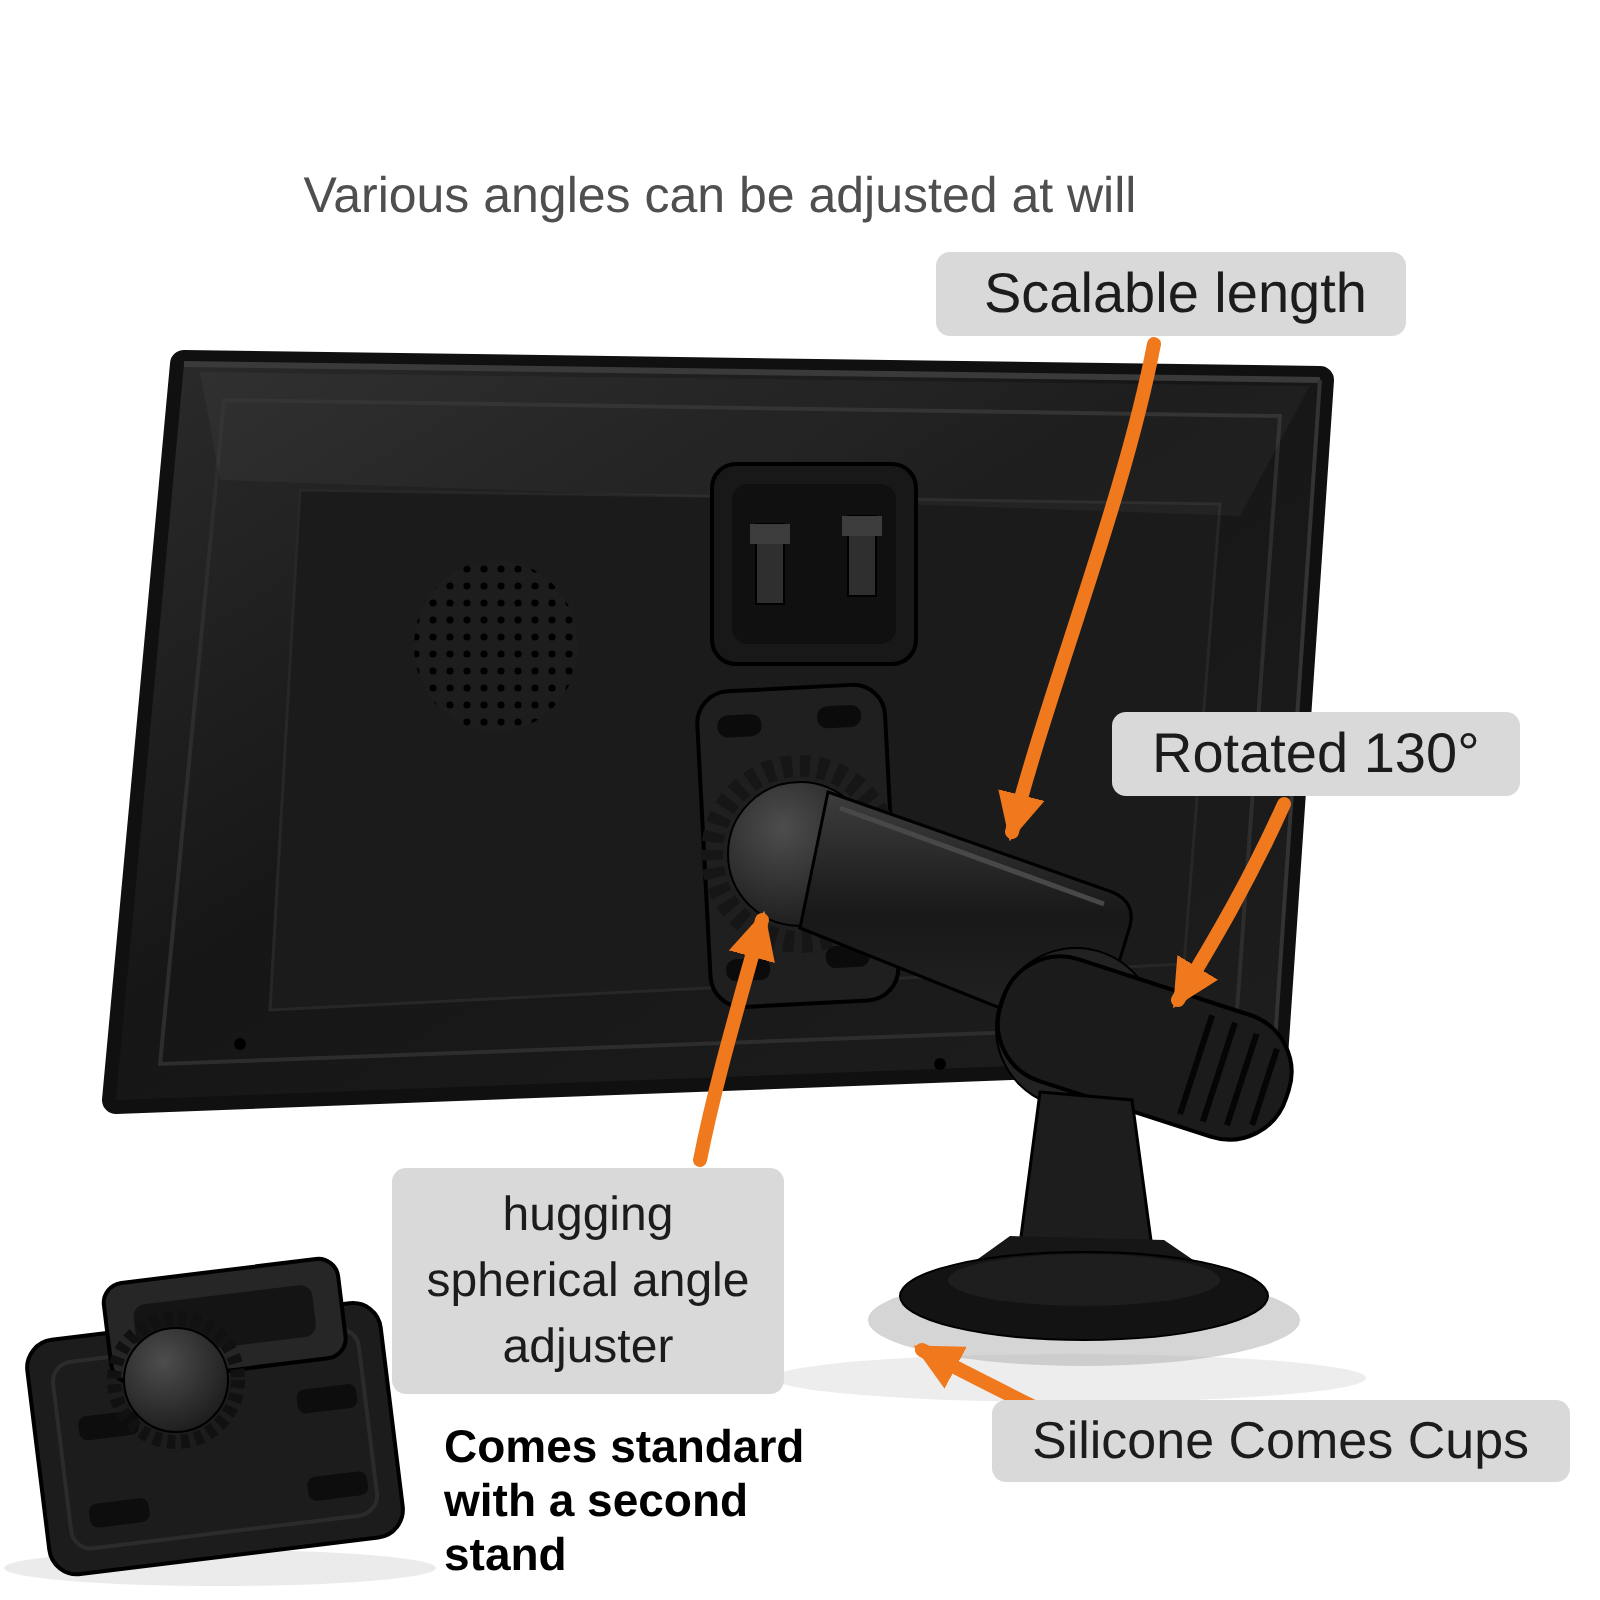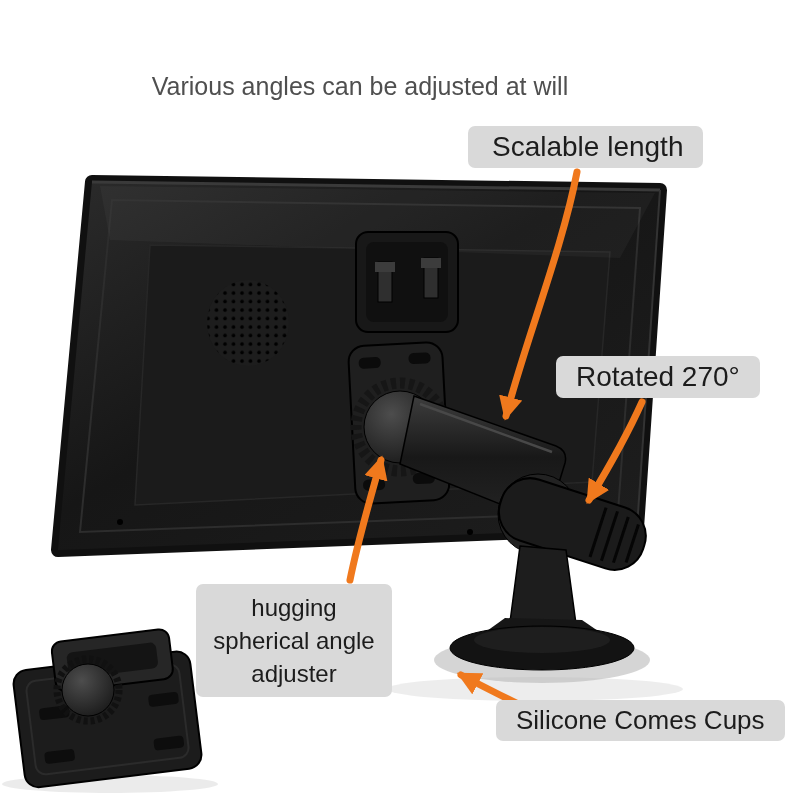--- a/index.html
+++ b/index.html
@@ -12,21 +12,21 @@
   html,body{width:800px;height:800px;background:#ffffff;overflow:hidden;}
   body{font-family:"Liberation Sans","DejaVu Sans",sans-serif;}
   .stage{position:relative;width:800px;height:800px;background:#fff;}
   .stage svg{position:absolute;left:0;top:0;}
   .title{
     position:absolute;left:0;top:16px;width:800px;text-align:center;
     font-size:56px;font-weight:800;letter-spacing:1px;color:var(--title-color);
     white-space:nowrap;
   }
   .subtitle{
-    position:absolute;left:0;top:72px;width:720px;text-align:center;
+    position:absolute;left:0;top:84px;width:720px;text-align:center;
     font-size:25px;font-weight:400;color:var(--subtitle-color);
   }
   .callout{
     position:absolute;background:var(--callout-bg);color:#1c1c1c;
     border-radius:7px;padding:5px 20px;font-size:28px;font-weight:400;
     white-space:nowrap;
   }
   .callout.multiline{
     white-space:normal;text-align:center;font-size:24px;line-height:1.38;
     padding:7px 10px;
@@ -155,18 +155,19 @@
 
     <path class="arrow" d="M577,172 C562,250 524,345 506,416" marker-end="url(#ah)"></path>
     <path class="arrow" d="M642,402 C625,440 606,472 589,500" marker-end="url(#ah)"></path>
     <path class="arrow" d="M350,580 C358,540 370,500 381,460" marker-end="url(#ah)"></path>
     <path class="arrow" d="M518,704 C498,694 480,685 461,675" marker-end="url(#ah)"></path>
   </svg>
 
   <div class="subtitle">Various angles can be adjusted at will</div>
 
   <div class="callout co-scalable">Scalable length</div>
-  <div class="callout co-rotated">Rotated 270°</div>
+  <div class="callout co-rotated">Rotated 130°</div>
   <div class="callout multiline co-adjuster">hugging spherical angle adjuster</div>
   <div class="callout co-vacuum">Silicone Comes Cups</div>
 
+  <div class="second-stand-note">Comes standard with a second stand</div>
 
 </div>
 
 </body></html>

